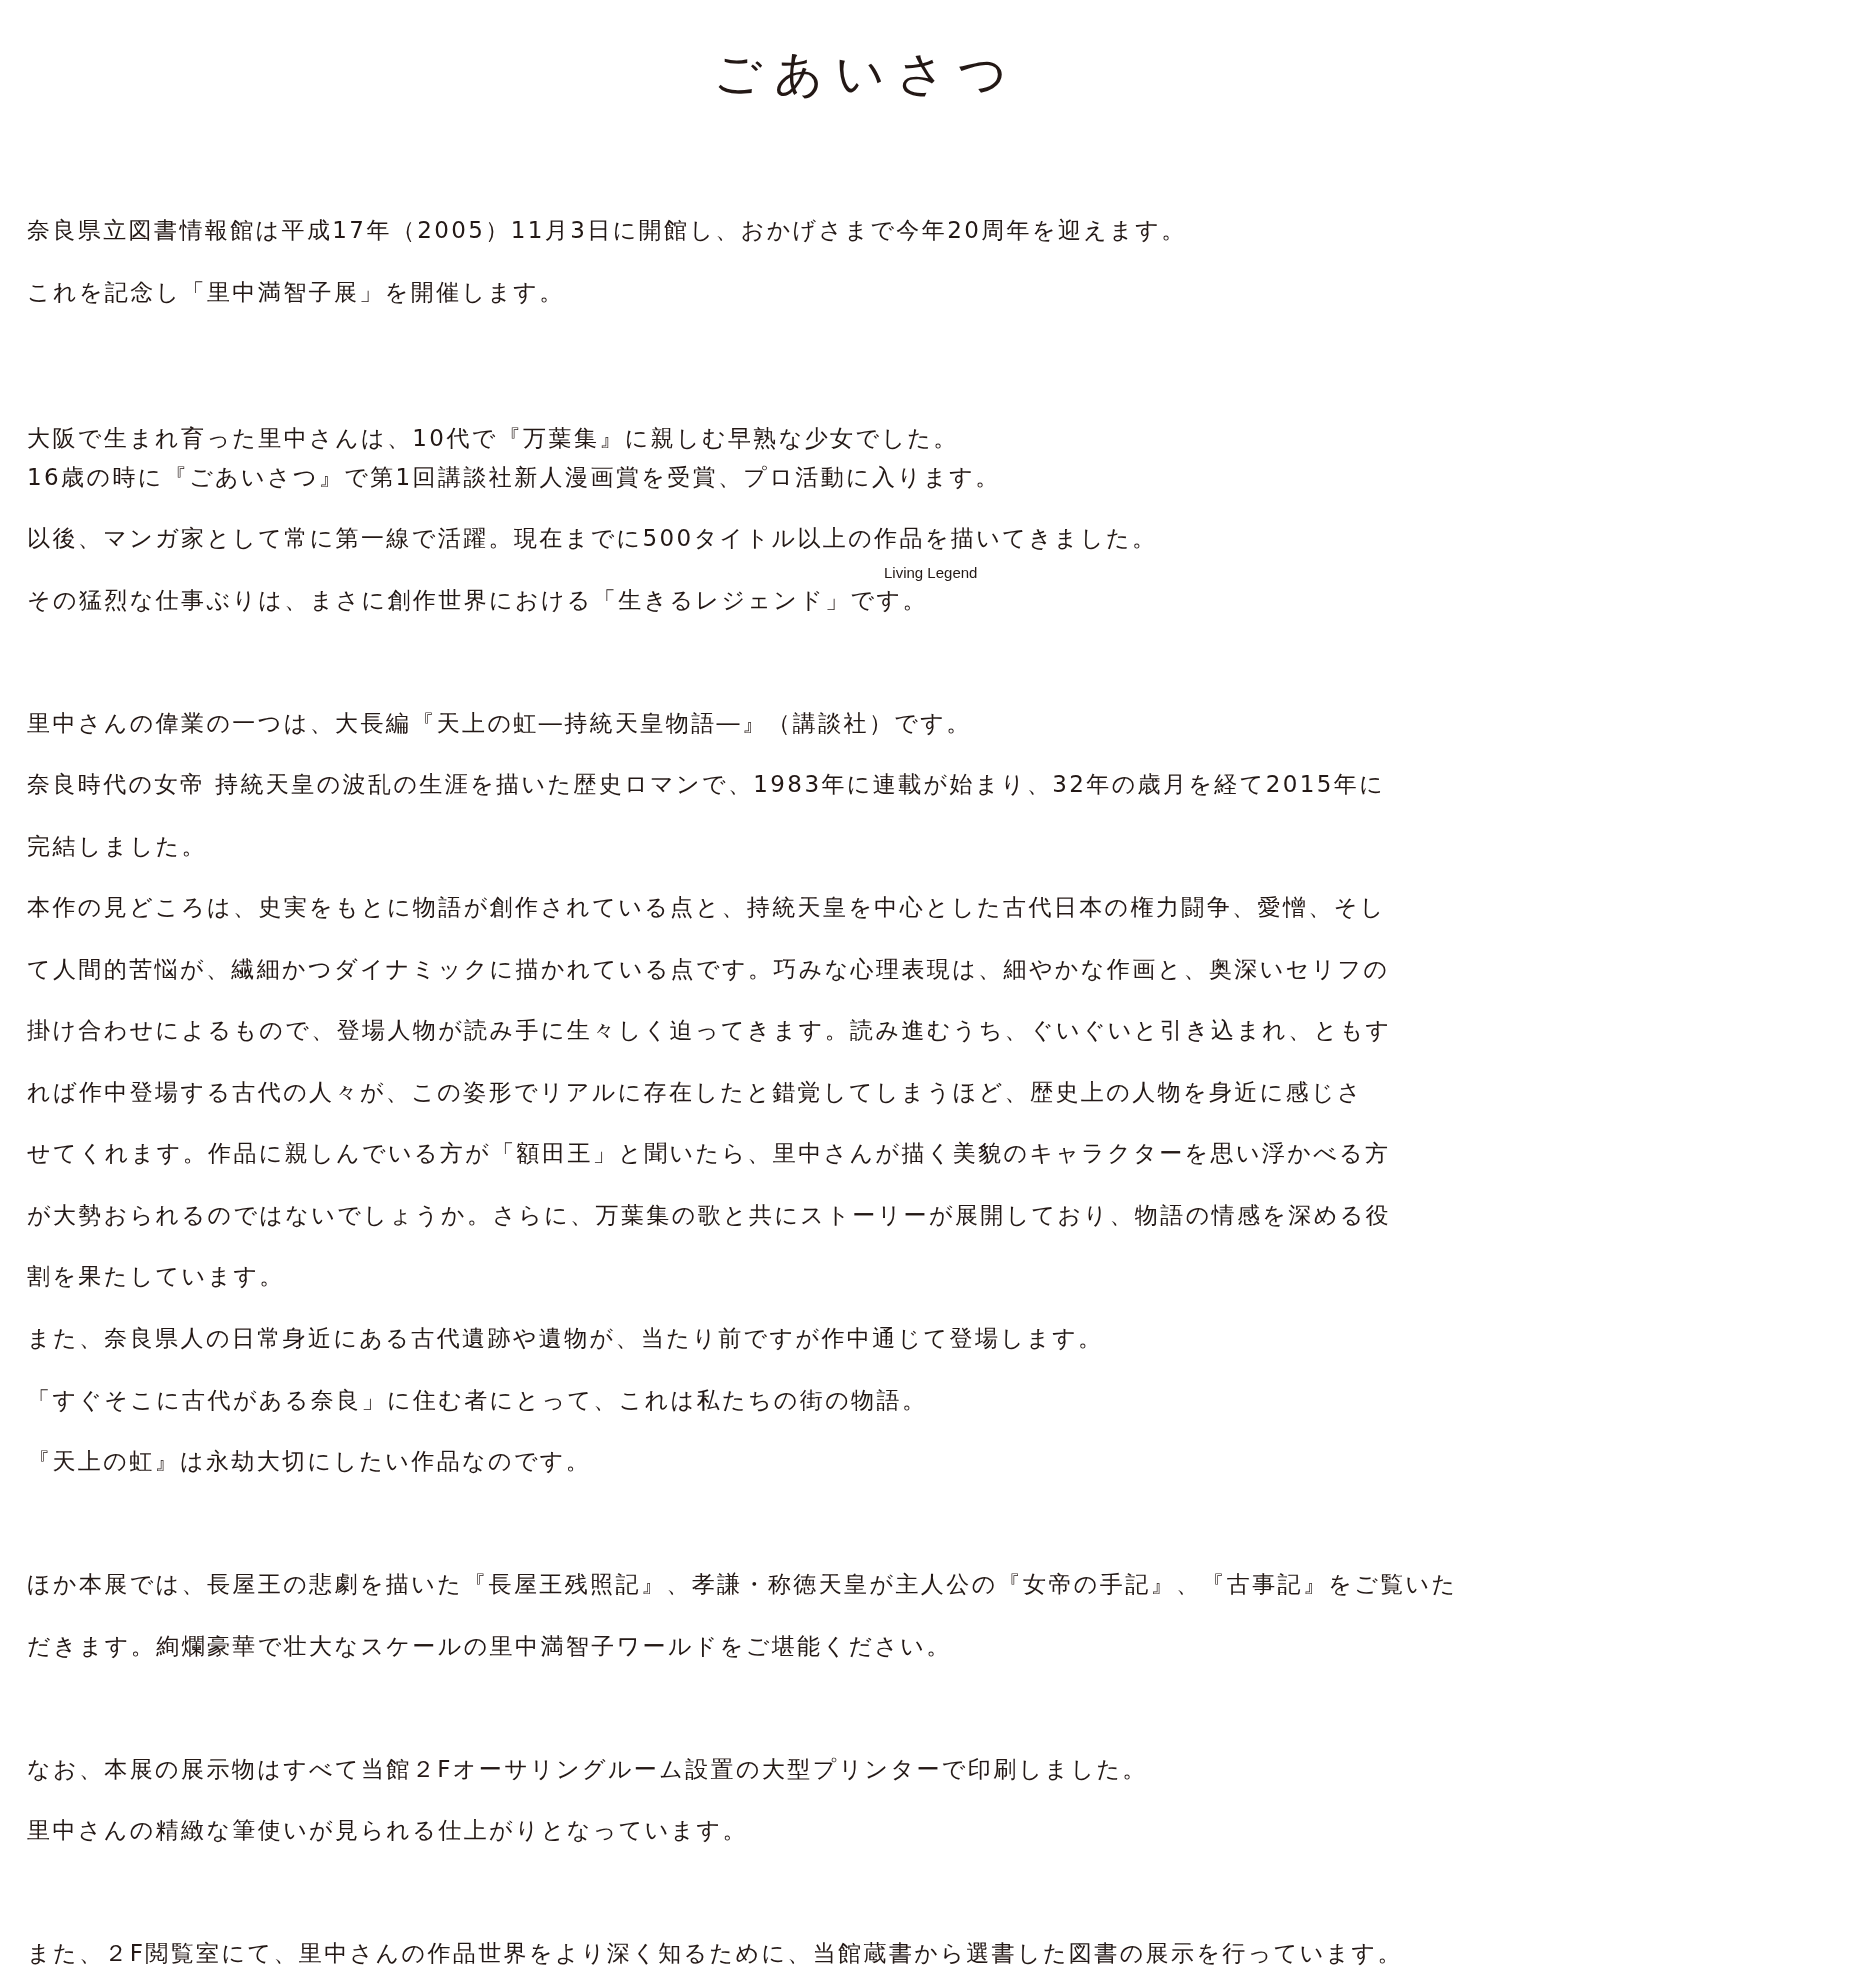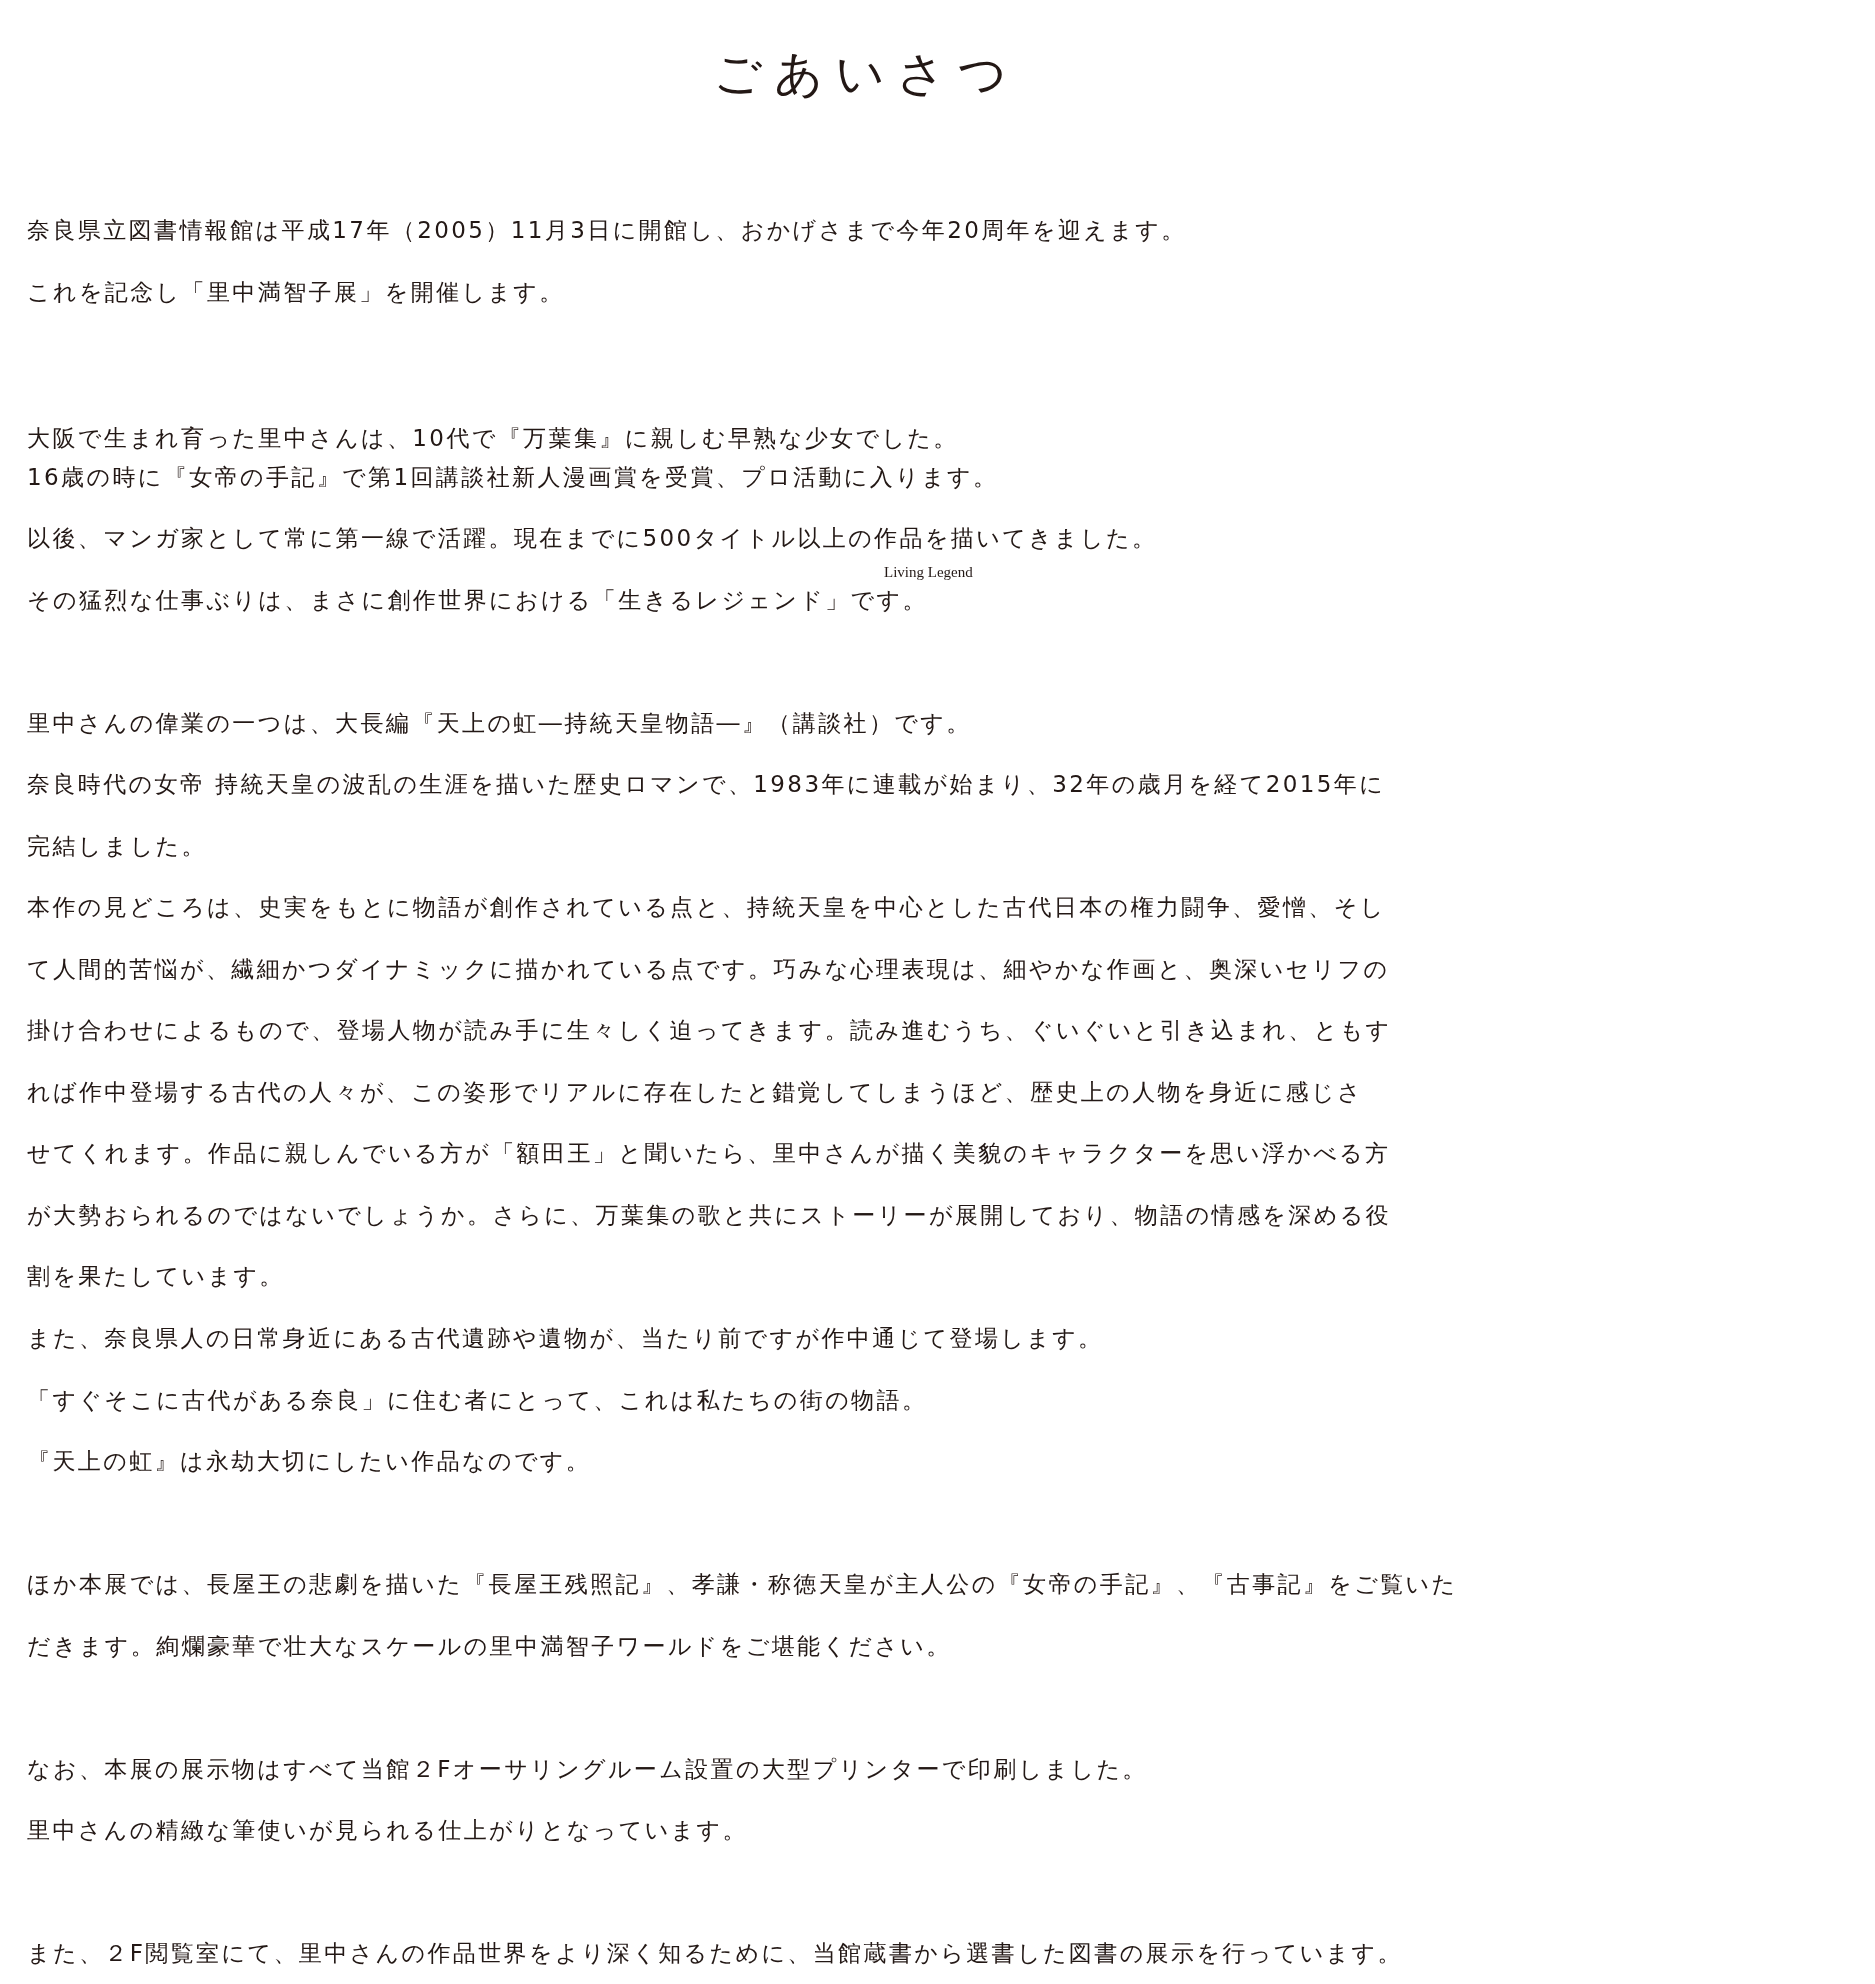--- a/index.html
+++ b/index.html
@@ -29,36 +29,36 @@
     .line {
       position: absolute;
       left: 27px;
       font-size: 23px;
       line-height: 40px;
       white-space: nowrap;
       letter-spacing: 2.4px;
     }
     .ruby-note {
       position: absolute;
-      font-family: Liberation Serif, serif;
+      font-family: Liberation Sans, sans-serif;
       font-size: 15px;
       line-height: 17.5px;
       white-space: nowrap;
     }
   </style>
 </head>
 <body>
 
 <h1 class="title">ごあいさつ</h1>
 
 <div class="line" style="top:210px">奈良県立図書情報館は平成17年（2005）11月3日に開館し、おかげさまで今年20周年を迎えます。</div>
 <div class="line" style="top:272px">これを記念し「里中満智子展」を開催します。</div>
 
 <div class="line" style="top:418px">大阪で生まれ育った里中さんは、10代で『万葉集』に親しむ早熟な少女でした。</div>
-<div class="line" style="top:457px">16歳の時に『女帝の手記』で第1回講談社新人漫画賞を受賞、プロ活動に入ります。</div>
+<div class="line" style="top:457px">16歳の時に『ごあいさつ』で第1回講談社新人漫画賞を受賞、プロ活動に入ります。</div>
 <div class="line" style="top:518px">以後、マンガ家として常に第一線で活躍。現在までに500タイトル以上の作品を描いてきました。</div>
 <div class="ruby-note" style="left:884px; top:564px">Living Legend</div>
 <div class="line" style="top:580px">その猛烈な仕事ぶりは、まさに創作世界における「生きるレジェンド」です。</div>
 
 <div class="line" style="top:703px">里中さんの偉業の一つは、大長編『天上の虹―持統天皇物語―』（講談社）です。</div>
 <div class="line" style="top:764px">奈良時代の女帝 持統天皇の波乱の生涯を描いた歴史ロマンで、1983年に連載が始まり、32年の歳月を経て2015年に</div>
 <div class="line" style="top:826px">完結しました。</div>
 <div class="line" style="top:887px">本作の見どころは、史実をもとに物語が創作されている点と、持統天皇を中心とした古代日本の権力闘争、愛憎、そし</div>
 <div class="line" style="top:949px">て人間的苦悩が、繊細かつダイナミックに描かれている点です。巧みな心理表現は、細やかな作画と、奥深いセリフの</div>
 <div class="line" style="top:1010px">掛け合わせによるもので、登場人物が読み手に生々しく迫ってきます。読み進むうち、ぐいぐいと引き込まれ、ともす</div>

